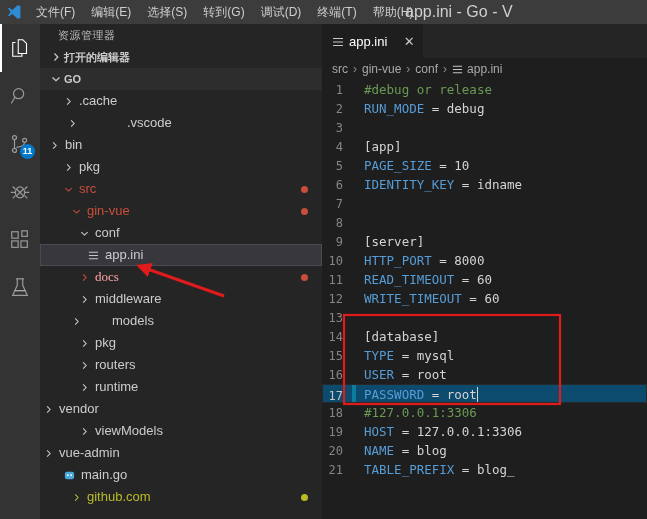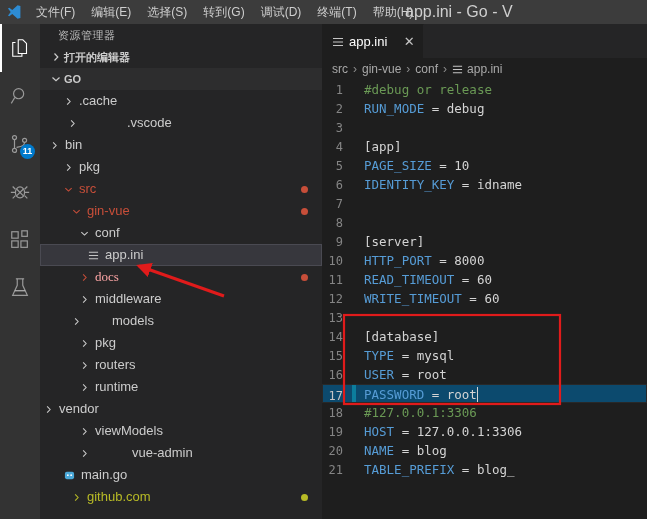--- a/index.html
+++ b/index.html
@@ -498,21 +498,21 @@
         <span class="label" style="color: rgb(204, 204, 204); margin-left: 3px;">vendor</span>
       </div>
       <div class="tree-row" style="padding-left: 36px;">
         <span class="twisty">
           <svg width="9" height="9" viewBox="0 0 10 10" fill="none" stroke="#cccccc" stroke-width="1.2">
             <path d="M3.5 1.5 6.8 5 3.5 8.5"></path>
           </svg>
         </span>
         <span class="label" style="color: rgb(204, 204, 204); margin-left: 3px;">viewModels</span>
       </div>
-      <div class="tree-row" style="padding-left: 36px; gap: 37px;">
+      <div class="tree-row" style="">
         <span class="twisty">
           <svg width="9" height="9" viewBox="0 0 10 10" fill="none" stroke="#cccccc" stroke-width="1.2">
             <path d="M3.5 1.5 6.8 5 3.5 8.5"></path>
           </svg>
         </span>
         <span class="label" style="color: rgb(204, 204, 204); margin-left: 3px;">vue-admin</span>
       </div>
       <div class="tree-row" style="padding-left: 20px;">
         <span class="file-icon">
           <svg width="11" height="11" viewBox="0 0 12 12">

